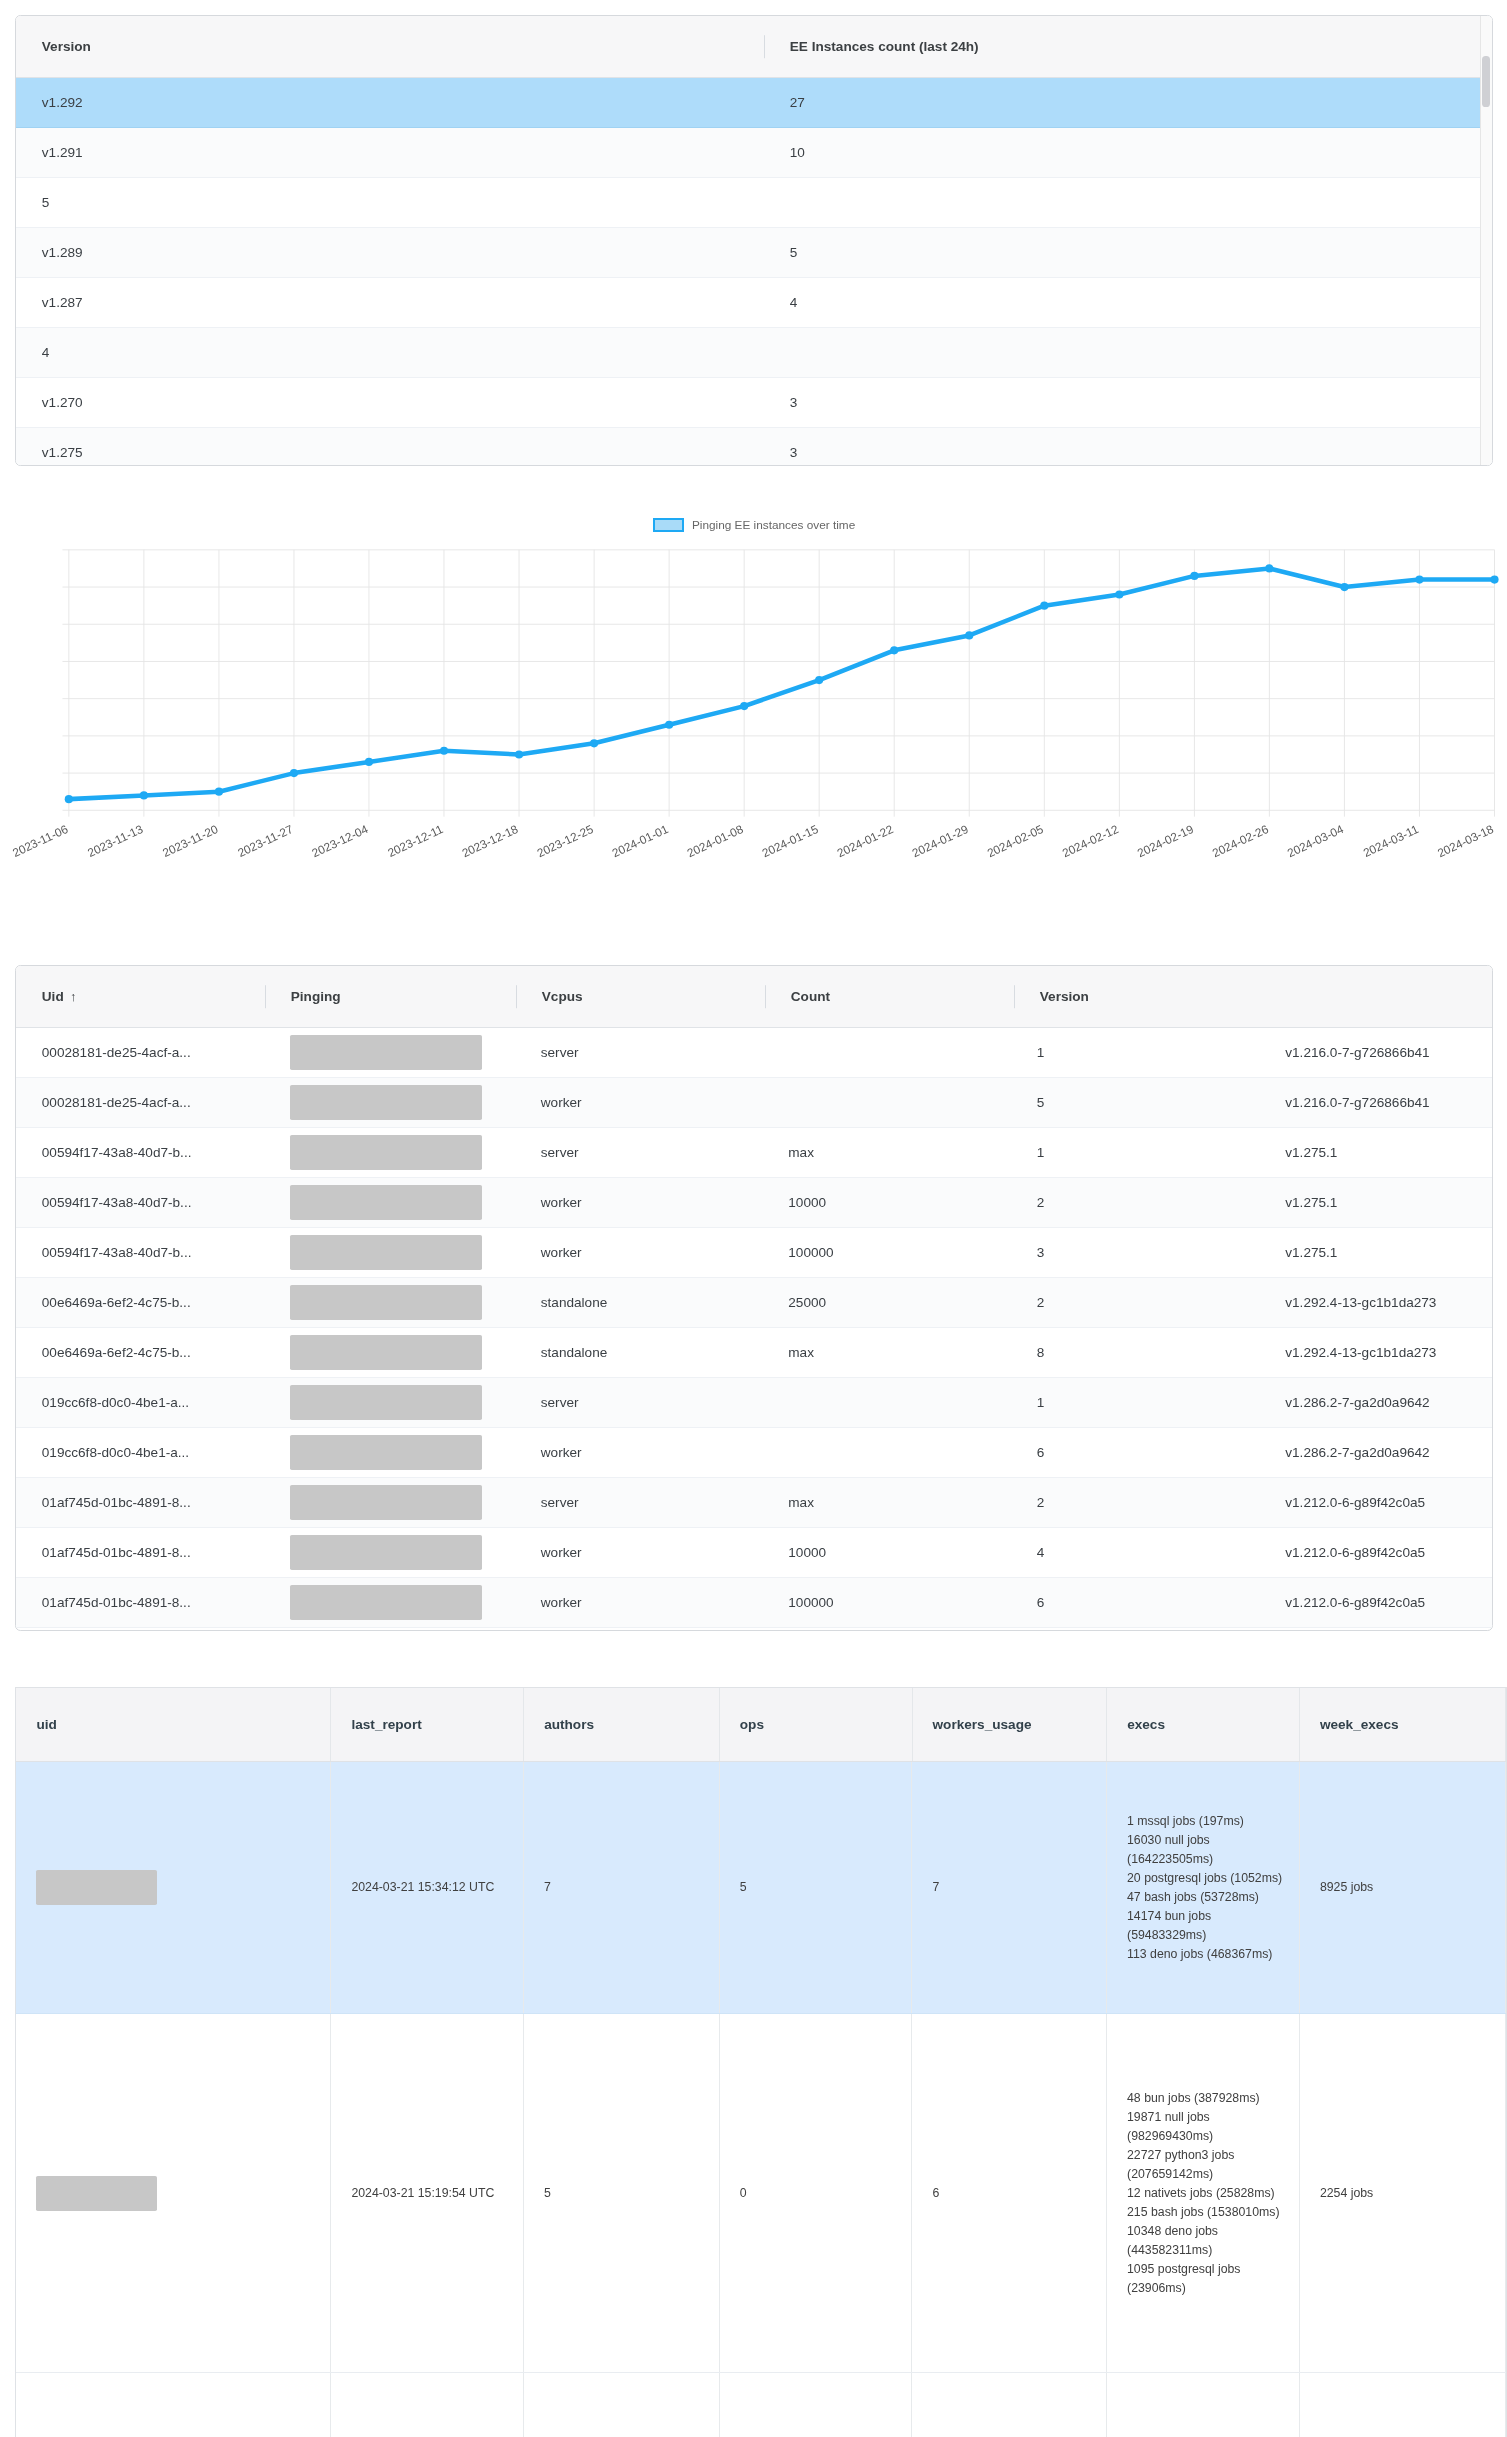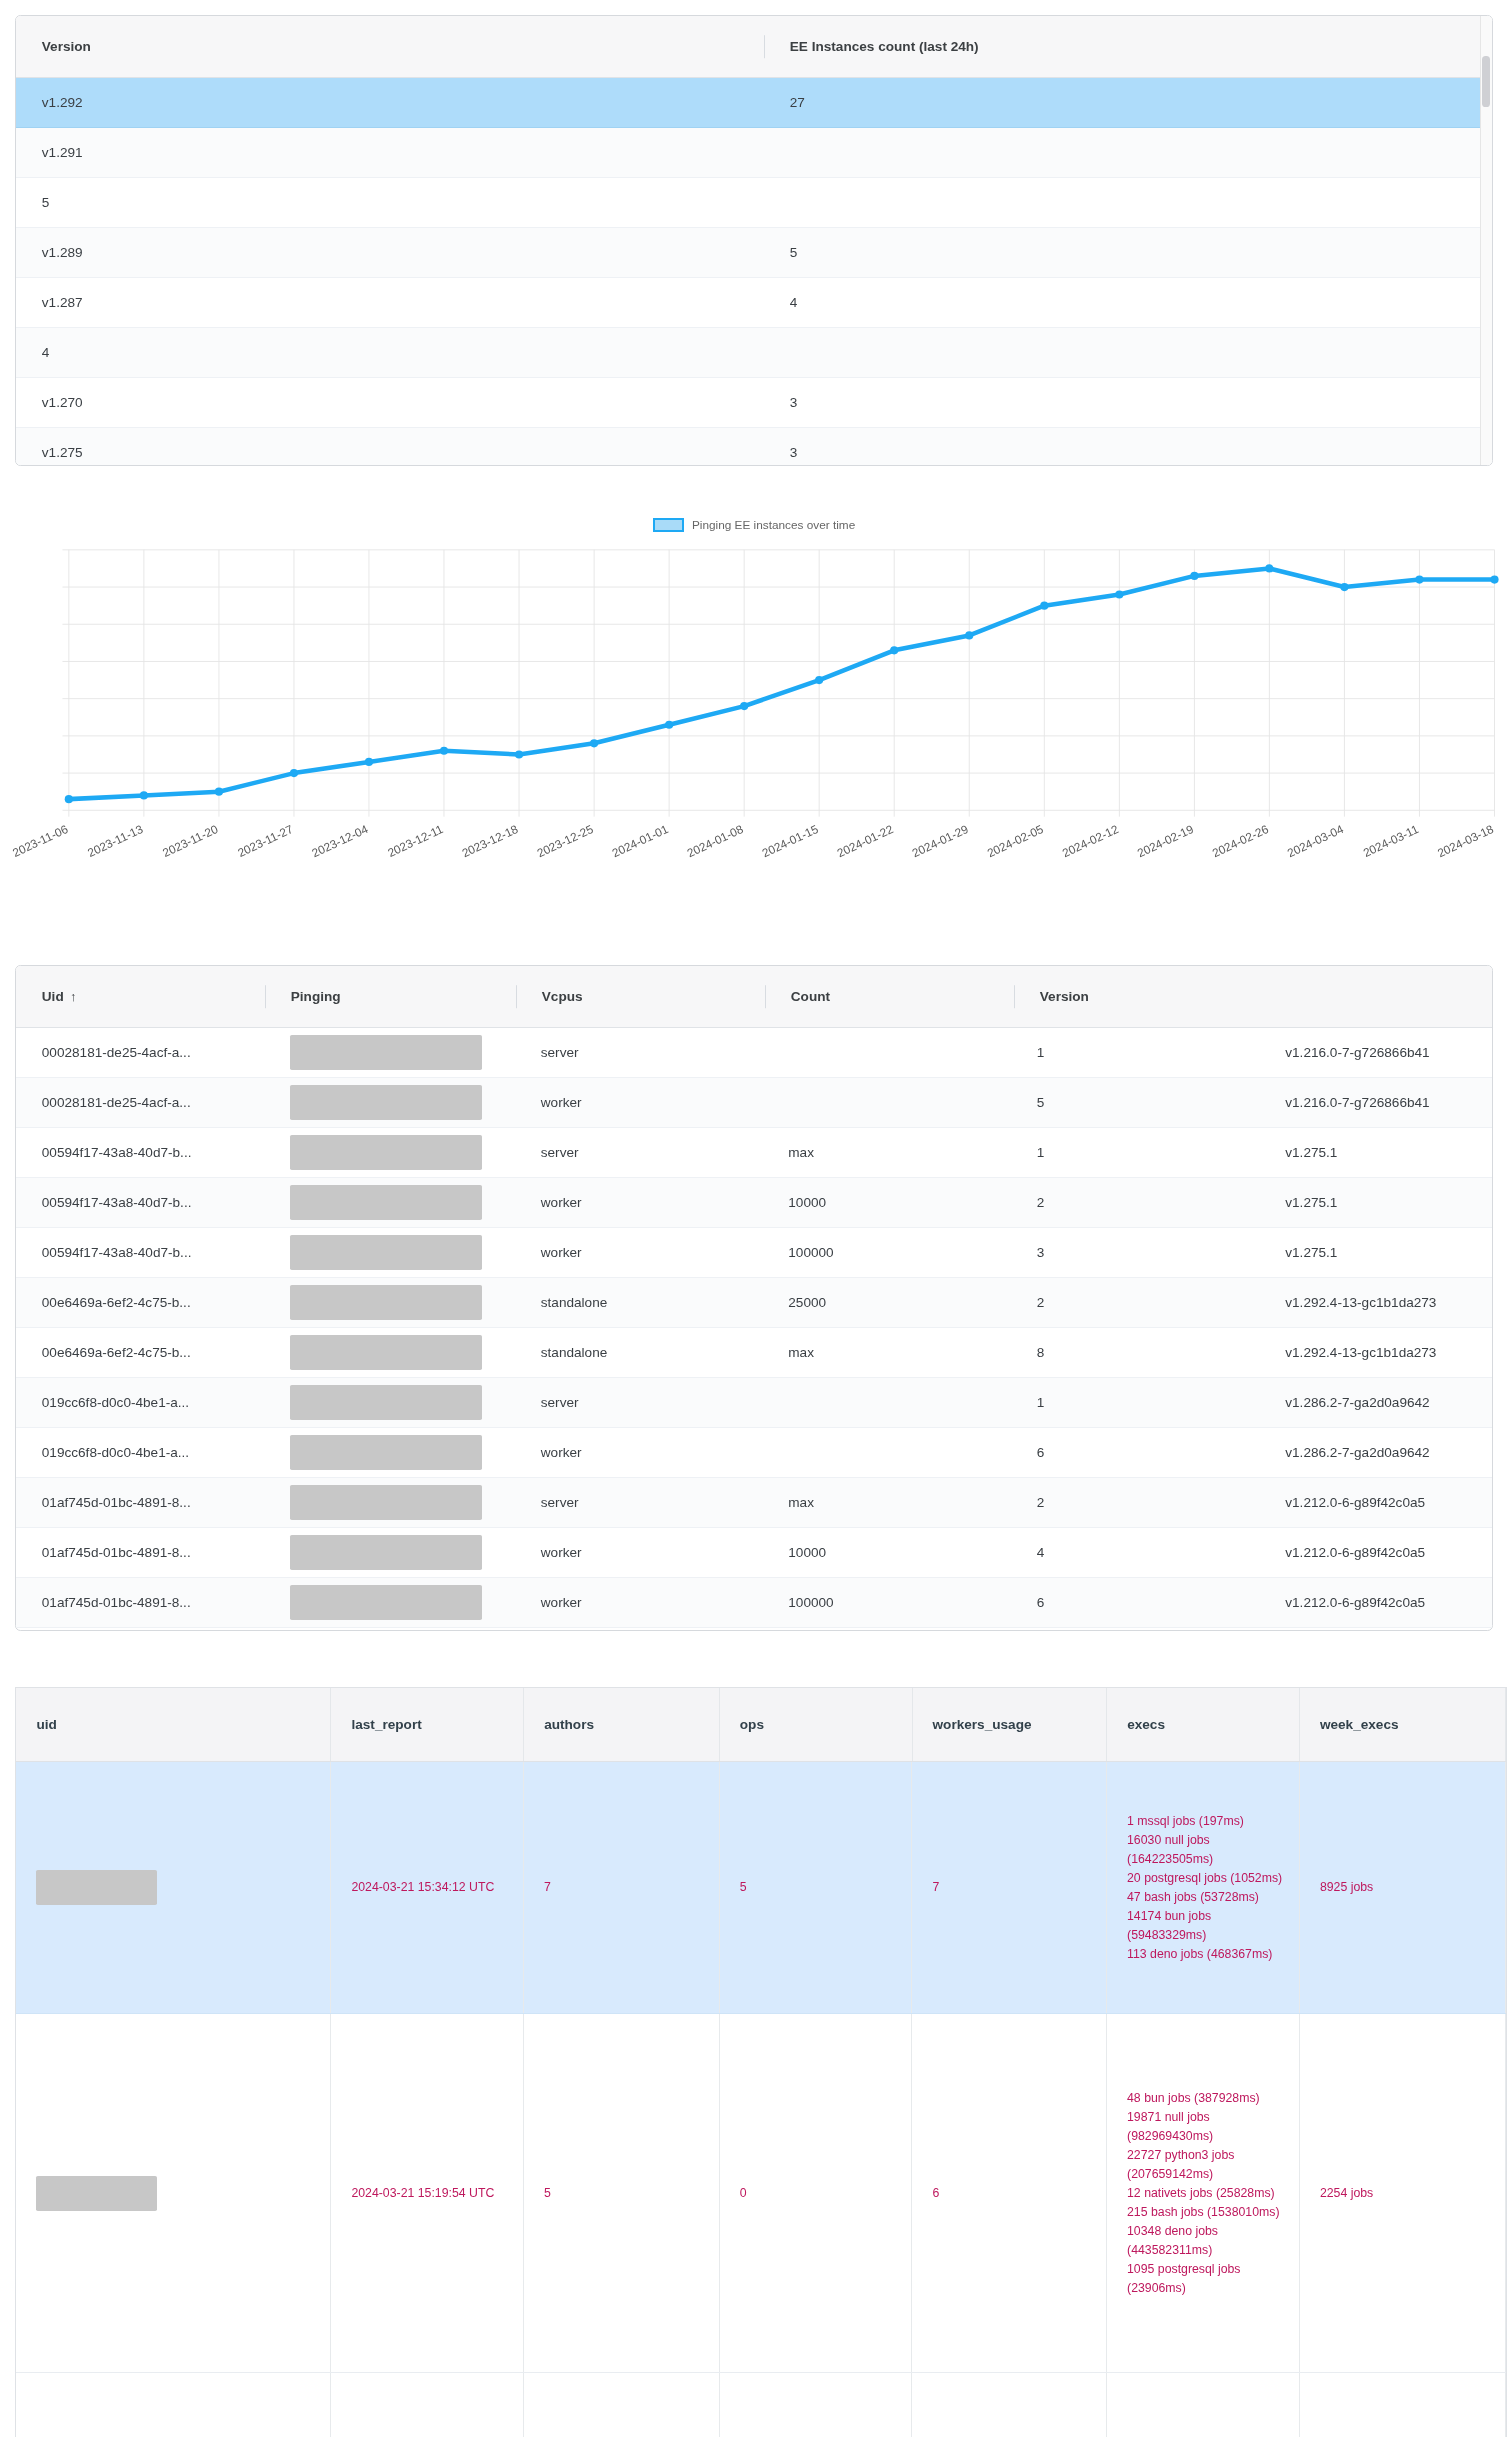--- a/index.html
+++ b/index.html
@@ -42,21 +42,21 @@
   .redact{background:#c7c7c7;border-radius:1.8px;width:192px;height:35px;}
   .sort-arrow{font-weight:bold;margin-left:6.4px;font-size:12.7px;color:#3c4043;}
 
   
   #usage-table{left:15.4px;top:1687px;width:1492px;height:751px;border-radius:0;border:0.9px solid #dfe2e6;border-bottom:none;}
   #usage-table .t-head{height:74px;background:#f4f4f6;border-bottom:0.9px solid #dfe2e6;}
   #usage-table .h-cell{font-size:13.6px;color:#32414b;padding-left:20px;border-right:0.9px solid #e4e7ea;}
   #usage-table .h-cell + .h-cell::before{display:none;}
   #usage-table .t-row{border-bottom:0.9px solid #e9edf1;}
   #usage-table .t-row.hl{background:#d8eafd;border-bottom:0.9px solid #cfe4f7;}
-  #usage-table .t-cell{font-size:12.3px;color:#be185d;padding-left:20px;border-right:0.9px solid #e7eaec;
+  #usage-table .t-cell{font-size:12.3px;color:#404040;padding-left:20px;border-right:0.9px solid #e7eaec;
                        line-height:19px;}
   #usage-table .execs-cell{display:flex;flex-direction:column;justify-content:center;align-items:flex-start;
                            padding-right:14.5px;word-break:break-word;}
   #usage-table .t-row.clipped .t-cell{align-items:flex-start;padding-top:41px;}
   .uid-redact{background:#c7c7c7;border-radius:1.8px;width:121px;height:35px;}
 </style>
 </head>
 <body>
 
 <div id="page">
@@ -66,20 +66,21 @@
         <div class="h-cell" style="width: 748px;">Version</div>
         <div class="h-cell" style="width: 718px;">EE Instances count (last 24h)</div>
       </div>
     <div id="vt-body">
         <div class="t-row hl">
           <div class="t-cell" style="width: 748px;">v1.292</div>
           <div class="t-cell" style="width: 718px;">27</div>
         </div>
         <div class="t-row alt">
           <div class="t-cell" style="width: 748px;">v1.291</div>
+          <div class="t-cell" style="width: 718px;">10</div>
         </div>
         <div class="t-row">
           <div class="t-cell" style="width: 718px;">5</div>
         </div>
         <div class="t-row alt">
           <div class="t-cell" style="width: 748px;">v1.289</div>
           <div class="t-cell" style="width: 718px;">5</div>
         </div>
         <div class="t-row">
           <div class="t-cell" style="width: 748px;">v1.287</div>

